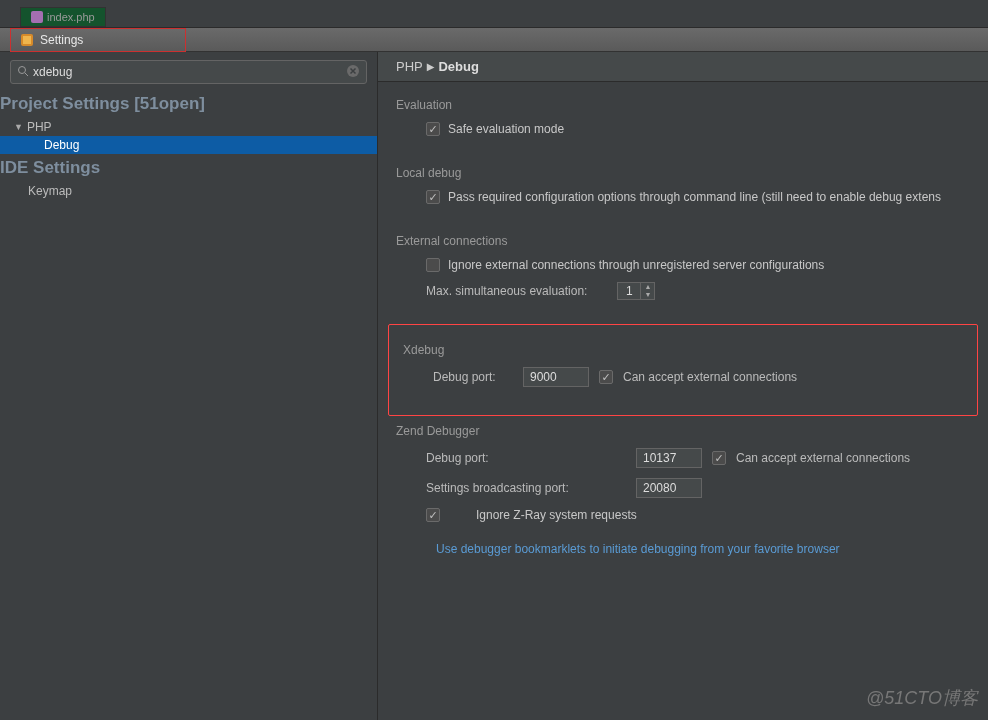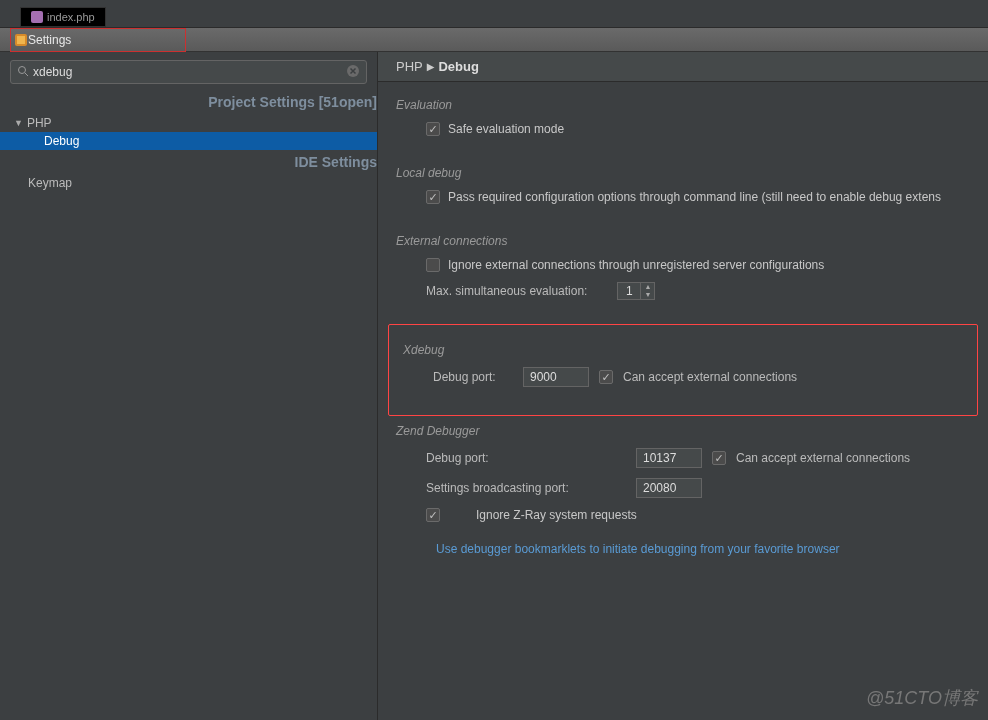--- a/index.html
+++ b/index.html
@@ -15,38 +15,39 @@
 }
 .top-tab-bar {
   height: 28px;
   background: #3c3f41;
   border-bottom: 1px solid #2b2b2b;
   display: flex;
   align-items: flex-end;
   padding-left: 20px;
 }
 .top-tab {
-  background: #000000;
+  background: #14532d;
   border: 1px solid #323232;
   padding: 3px 10px;
   font-size: 11px;
   color: #9a9a9a;
   display: flex;
   align-items: center;
   gap: 4px;
 }
 .titlebar {
   height: 24px;
   background: linear-gradient(#6a6a6a, #5a5a5a);
   border-bottom: 1px solid #323232;
   display: flex;
   align-items: center;
-  padding-left: 14px;
+  padding-left: 20px;
   color: #e8e8e8;
   font-size: 12px;
+  gap: 6px;
   position: relative;
 }
 .window-icon svg { display: block; }
 .red-box-title {
   position: absolute;
   border: 1px solid #cc3030;
   left: 10px; top: 28px;
   width: 176px; height: 24px;
   pointer-events: none;
 }
@@ -83,23 +84,23 @@
   background: transparent;
   border: none;
   outline: none;
   color: #ddd;
   font-size: 12px;
   padding-left: 4px;
 }
 .search-icon, .clear-icon { color: #8a8a8a; }
 .section-header {
   color: #7e8e9e;
-  font-size: 14px;
+  font-size: 17px;
   font-weight: bold;
-  text-align: right;
+  text-align: left;
   padding: 4px 0;
 }
 .tree-row {
   height: 18px;
   display: flex;
   align-items: center;
   padding-left: 8px;
   font-size: 12px;
   cursor: pointer;
 }
@@ -128,21 +129,20 @@
 .content-body {
   padding: 10px 0 0 0;
 }
 .group {
   padding: 6px 18px 14px 18px;
 }
 .group-title {
   font-size: 12px;
   color: #9a9a9a;
   margin-bottom: 10px;
-  font-style: italic;
 }
 .group-inner { padding-left: 30px; }
 .check-row {
   display: flex;
   align-items: center;
   gap: 8px;
   margin-bottom: 10px;
   color: #c8c8c8;
 }
 .chk {

